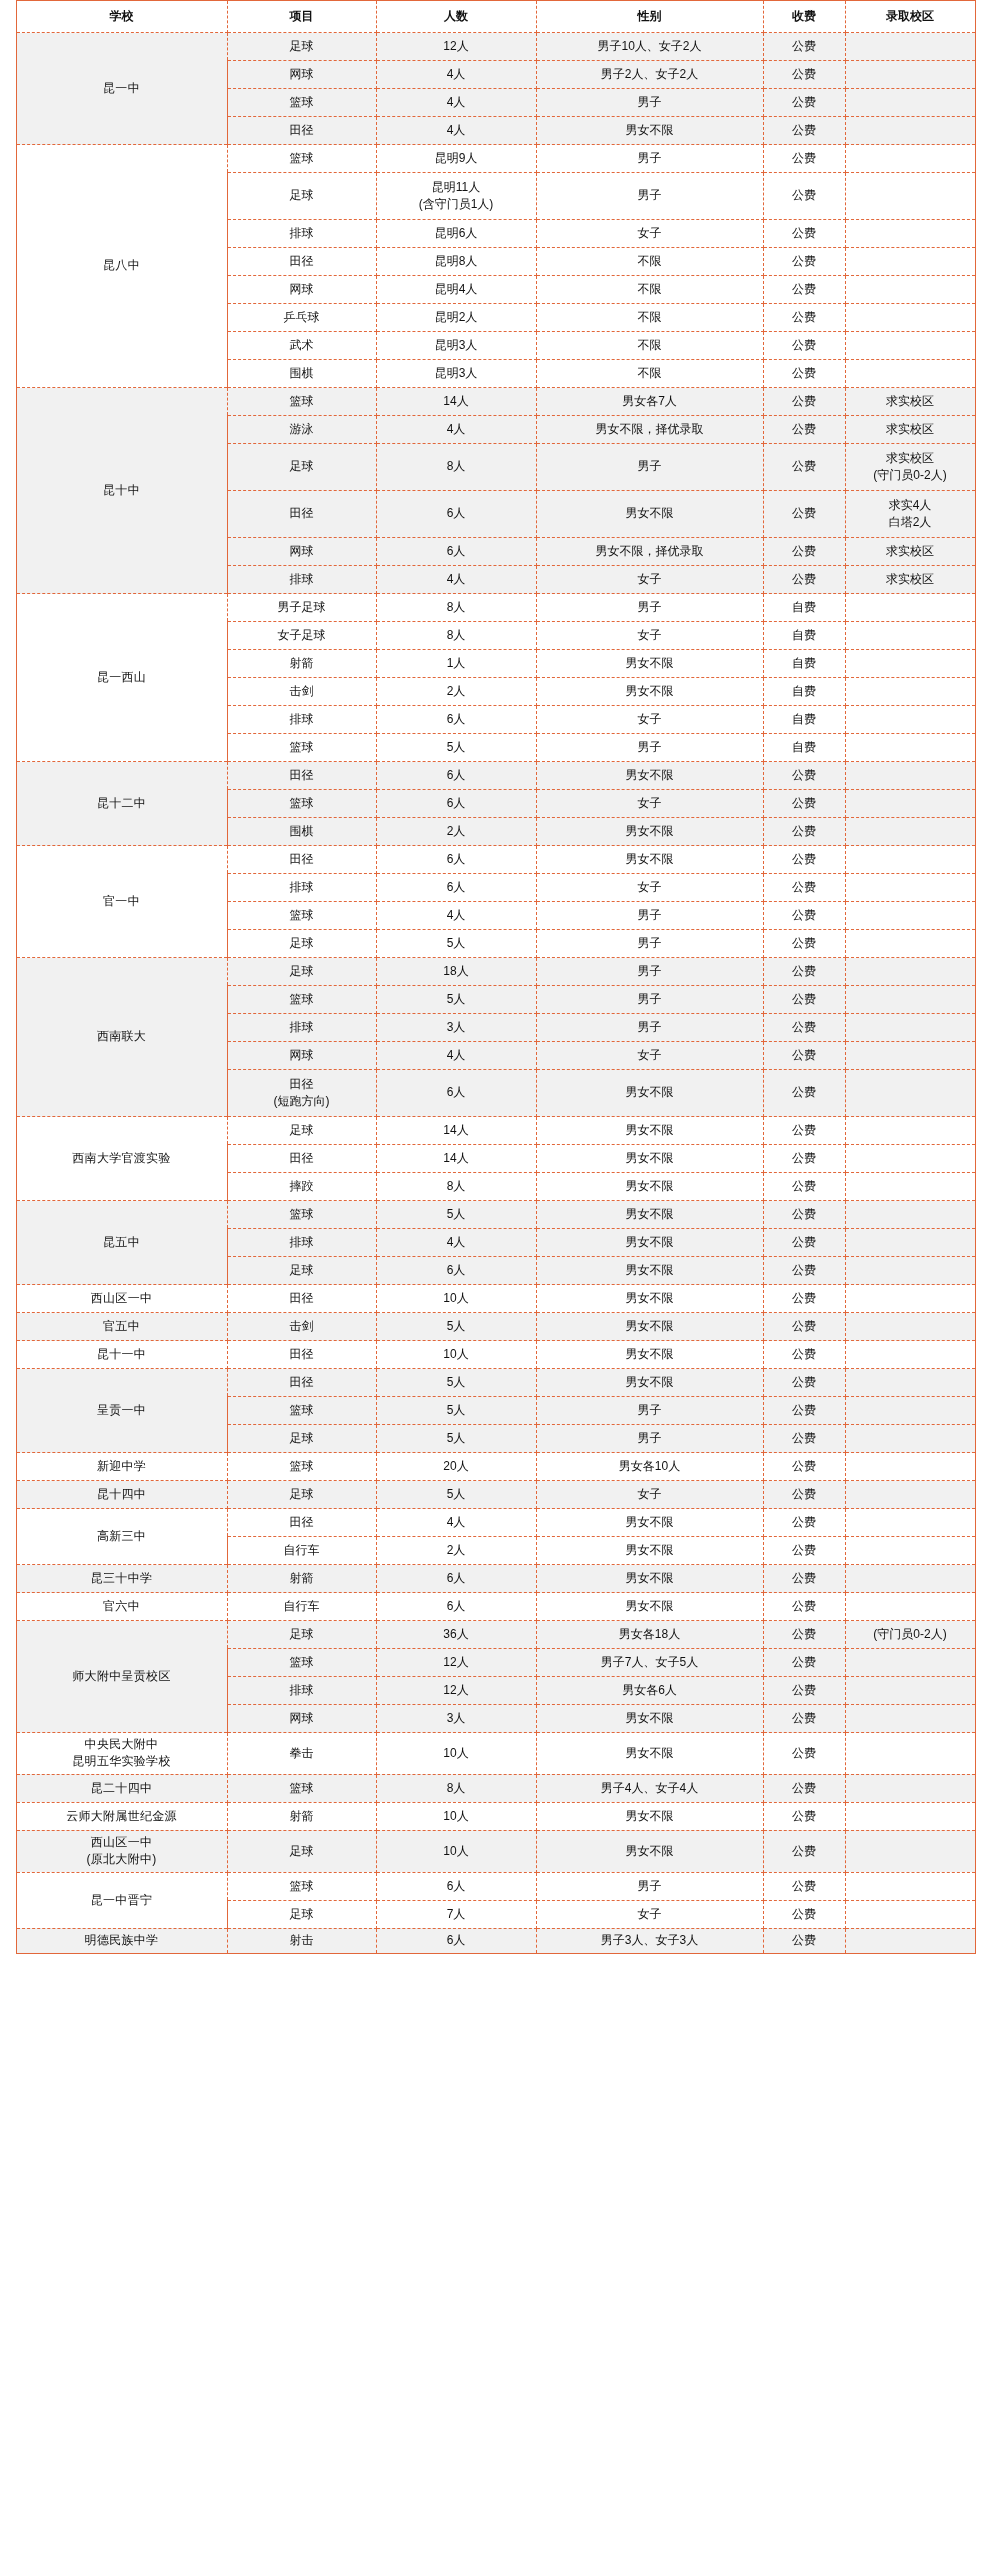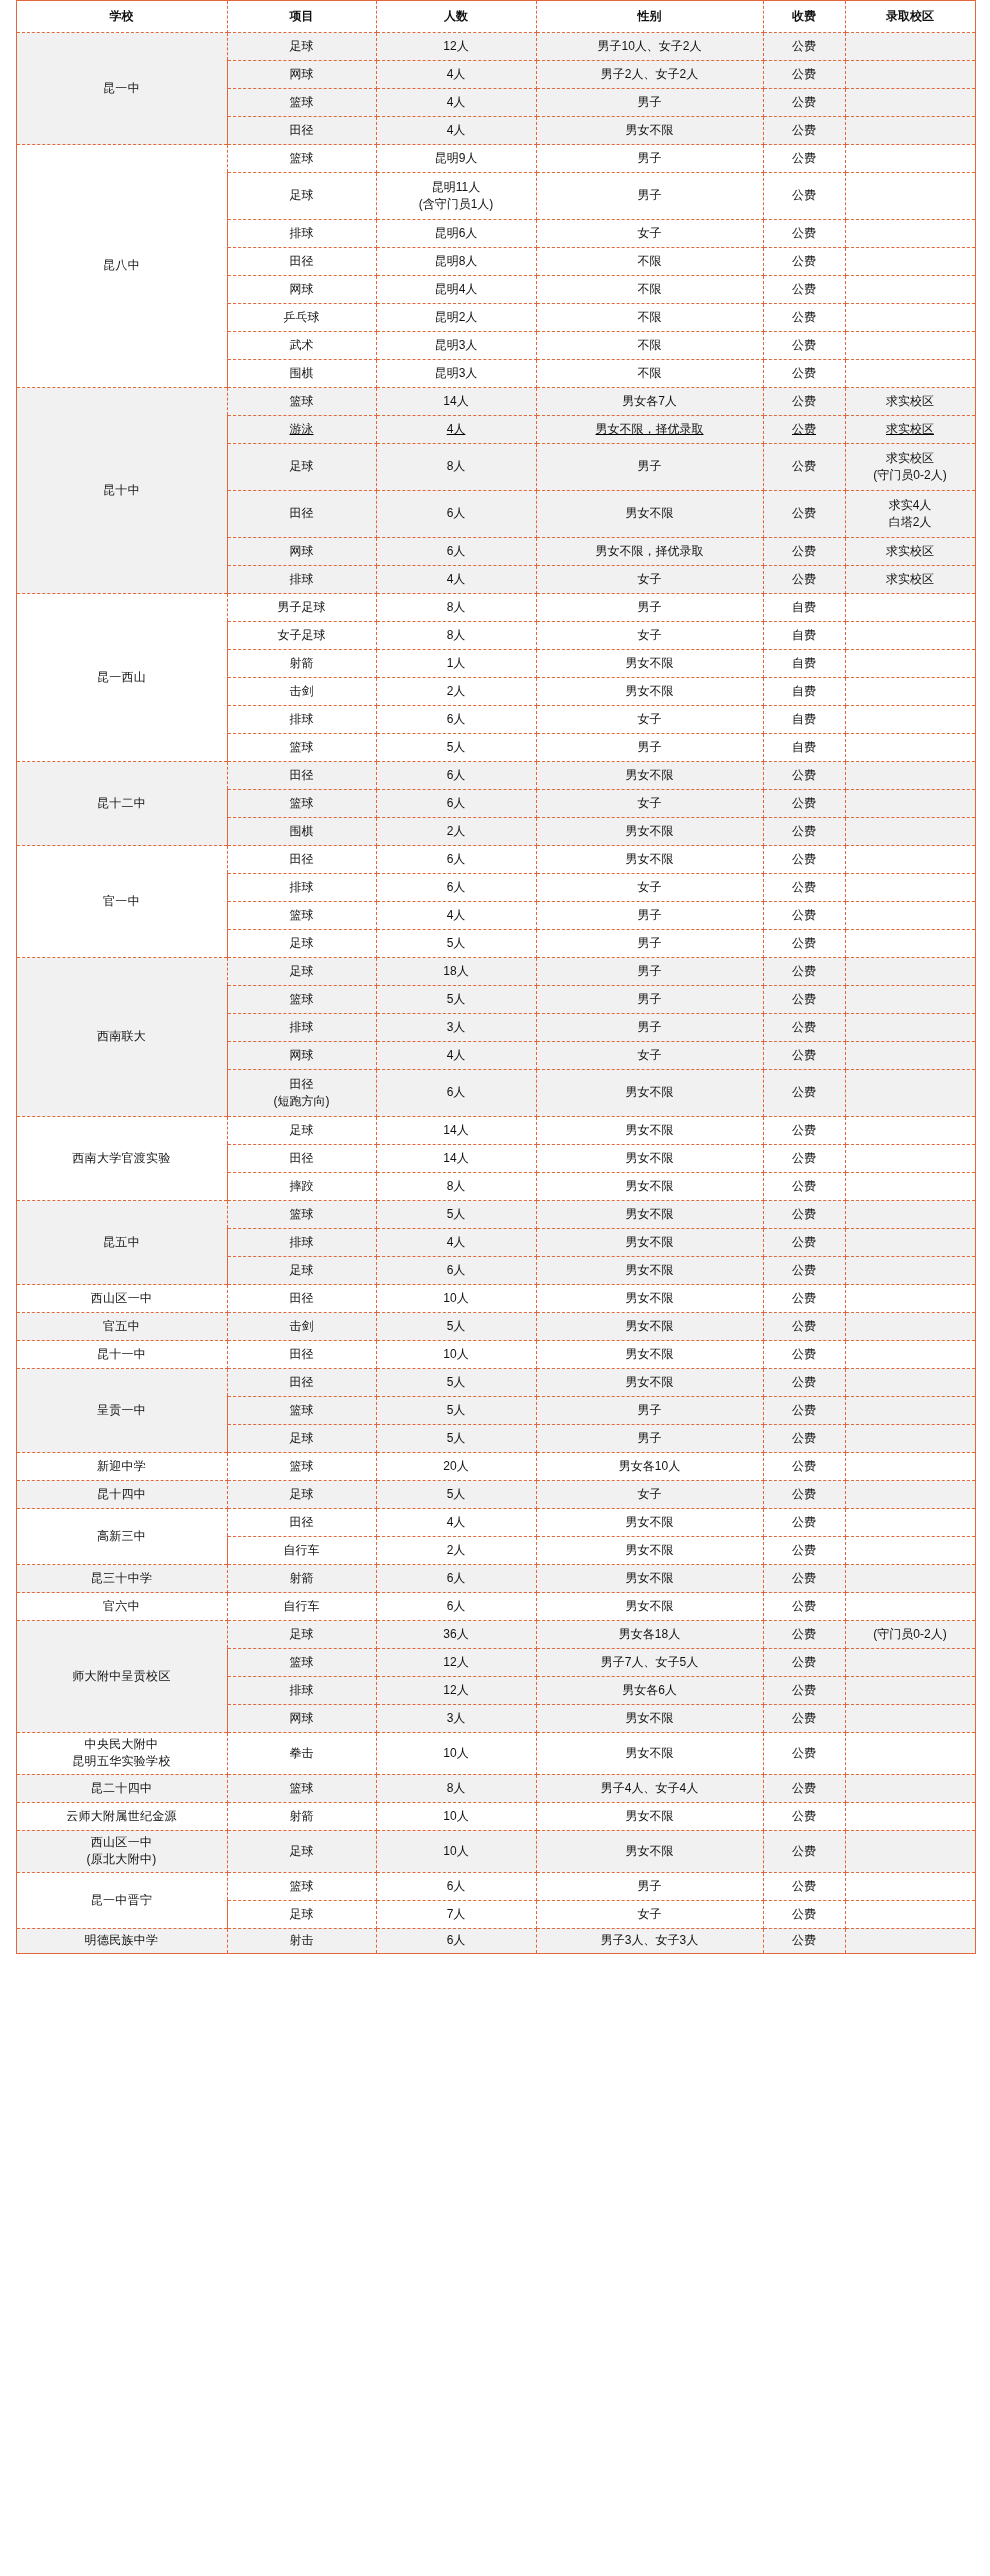--- a/index.html
+++ b/index.html
@@ -349,21 +349,21 @@
             <td>
               <span class="sub">男女各7人</span>
             </td>
             <td>
               <span class="sub">公费</span>
             </td>
             <td>
               <span class="sub">求实校区</span>
             </td>
           </tr>
-          <tr class="shade" style="height: 28px; text-decoration: underline;">
+          <tr class="shade" style="height: 28px;">
             <td>
               <span class="sub">游泳</span>
             </td>
             <td>
               <span class="sub">4人</span>
             </td>
             <td>
               <span class="sub">男女不限，择优录取</span>
             </td>
             <td>

